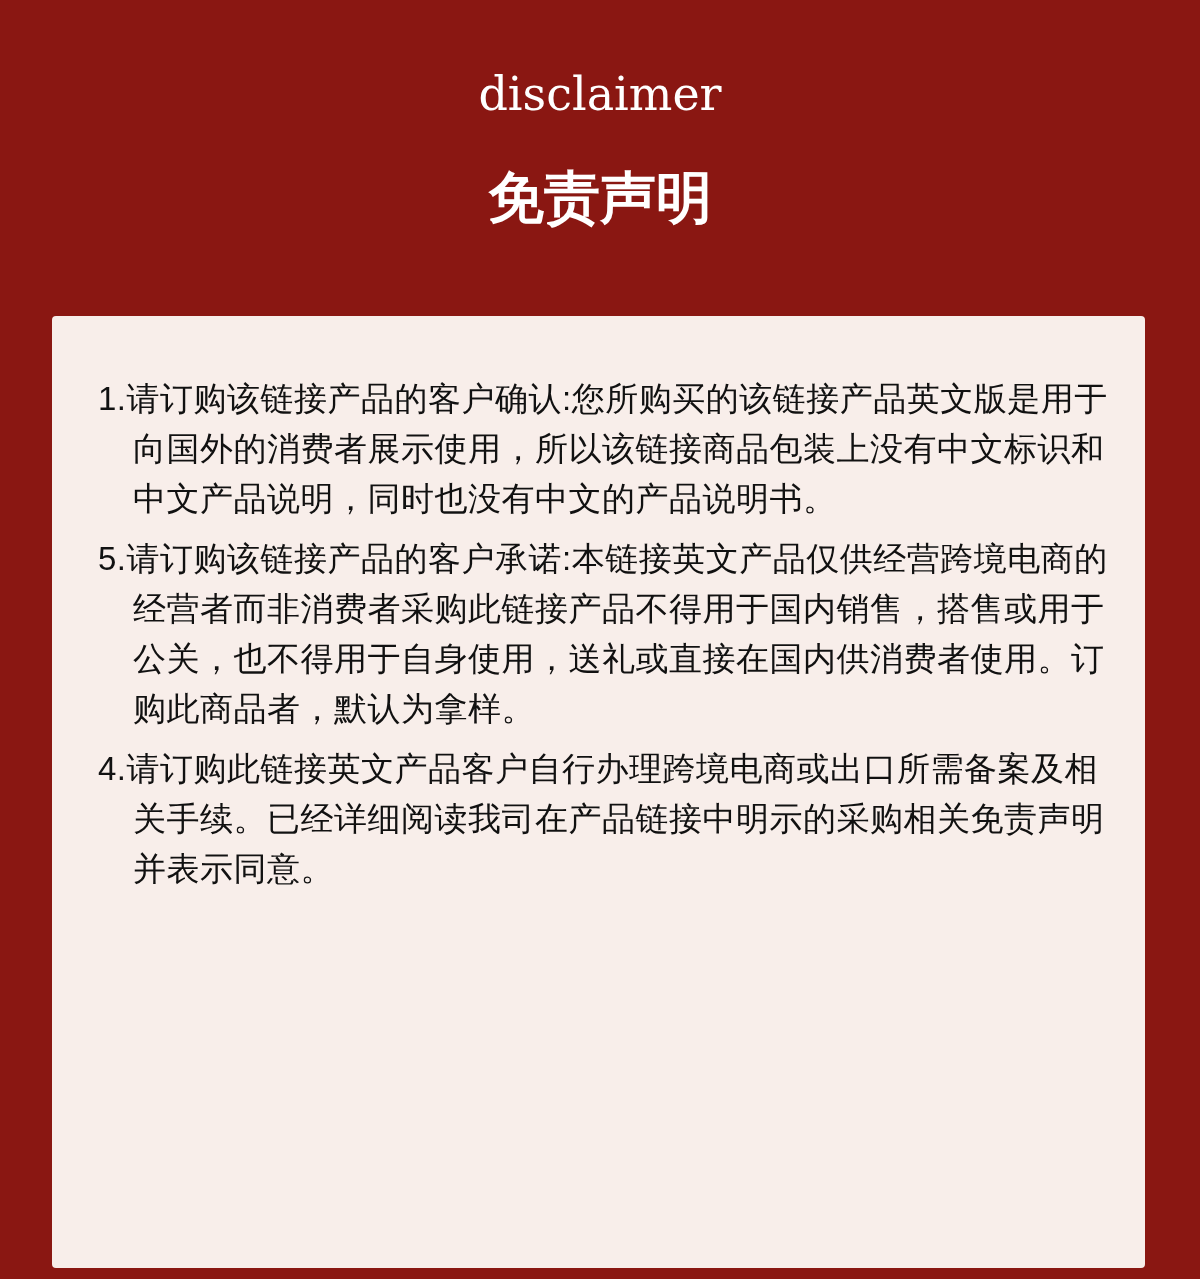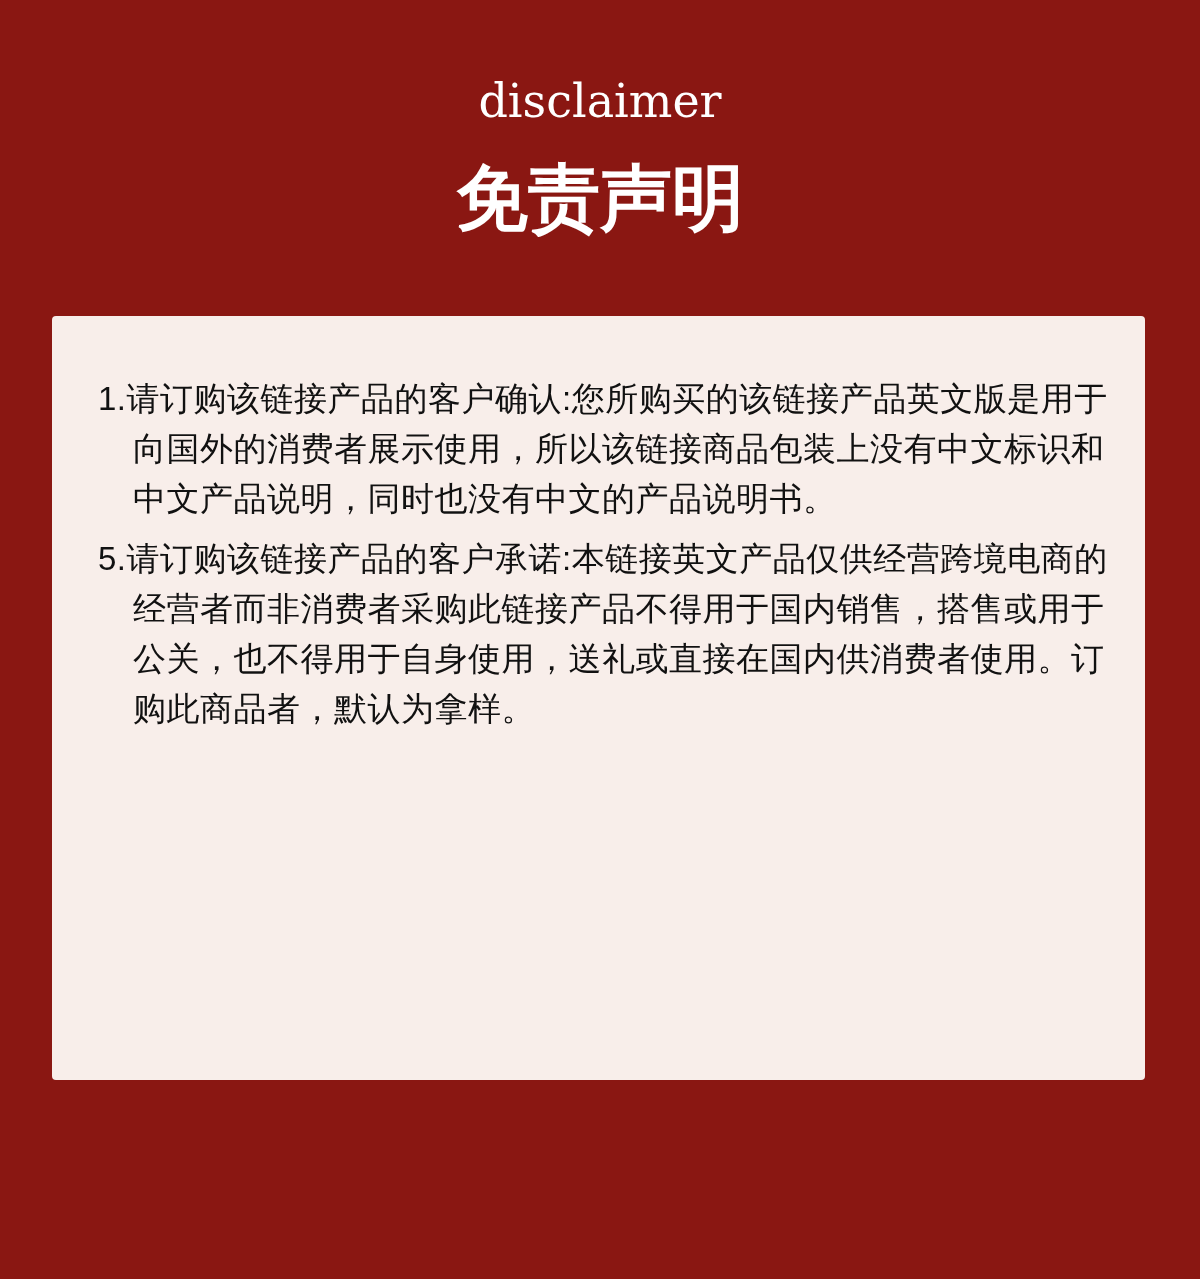--- a/index.html
+++ b/index.html
@@ -9,49 +9,49 @@
   .page {
     position: relative;
     width: 1200px;
     height: 1279px;
     background: var(--bg, #8A1712);
     overflow: hidden;
     font-family: "Liberation Sans", sans-serif;
   }
   .title-en {
     position: absolute;
-    top: 74px;
+    top: 67px;
     left: 0;
     right: 0;
     text-align: center;
     font-family: "DejaVu Serif", serif;
     font-size: 46px;
     line-height: 54px;
     color: var(--title-color, #FFFFFF);
   }
   .title-cn {
     position: absolute;
     top: 150px;
     left: 0;
     right: 0;
     margin: 0;
     text-align: center;
     font-family: "Liberation Sans", sans-serif;
     font-weight: bold;
-    font-size: 72px;
+    font-size: 56px;
     line-height: 96px;
     letter-spacing: 0px;
     color: var(--title-color, #FFFFFF);
   }
   .panel {
     position: absolute;
     left: 52px;
     top: 316px;
     width: 1093px;
-    height: 764px;
+    height: 952px;
     box-sizing: border-box;
     background: var(--panel, #F8EEEA);
     border-radius: 4px;
     padding: 58px 35px 0 46px;
   }
   .para {
     margin: 0 0 10px 0;
     padding-left: 35px;
     text-indent: -35px;
     font-size: 33px;
@@ -68,14 +68,17 @@
   <div class="title-en">disclaimer</div>
   <h1 class="title-cn">免责声明</h1>
   <div class="panel">
     <p class="para">1.请订购该链接产品的客户确认:您所购买的该链接产品英文版是用于
 向国外的消费者展示使用，所以该链接商品包装上没有中文标识和
 中文产品说明，同时也没有中文的产品说明书。</p>
     <p class="para">5.请订购该链接产品的客户承诺:本链接英文产品仅供经营跨境电商的
 经营者而非消费者采购此链接产品不得用于国内销售，搭售或用于
 公关，也不得用于自身使用，送礼或直接在国内供消费者使用。订
 购此商品者，默认为拿样。</p>
+    <p class="para">4.请订购此链接英文产品客户自行办理跨境电商或出口所需备案及相
+关手续。已经详细阅读我司在产品链接中明示的采购相关免责声明
+并表示同意。</p>
   </div>
 </div>
 
 </body></html>

